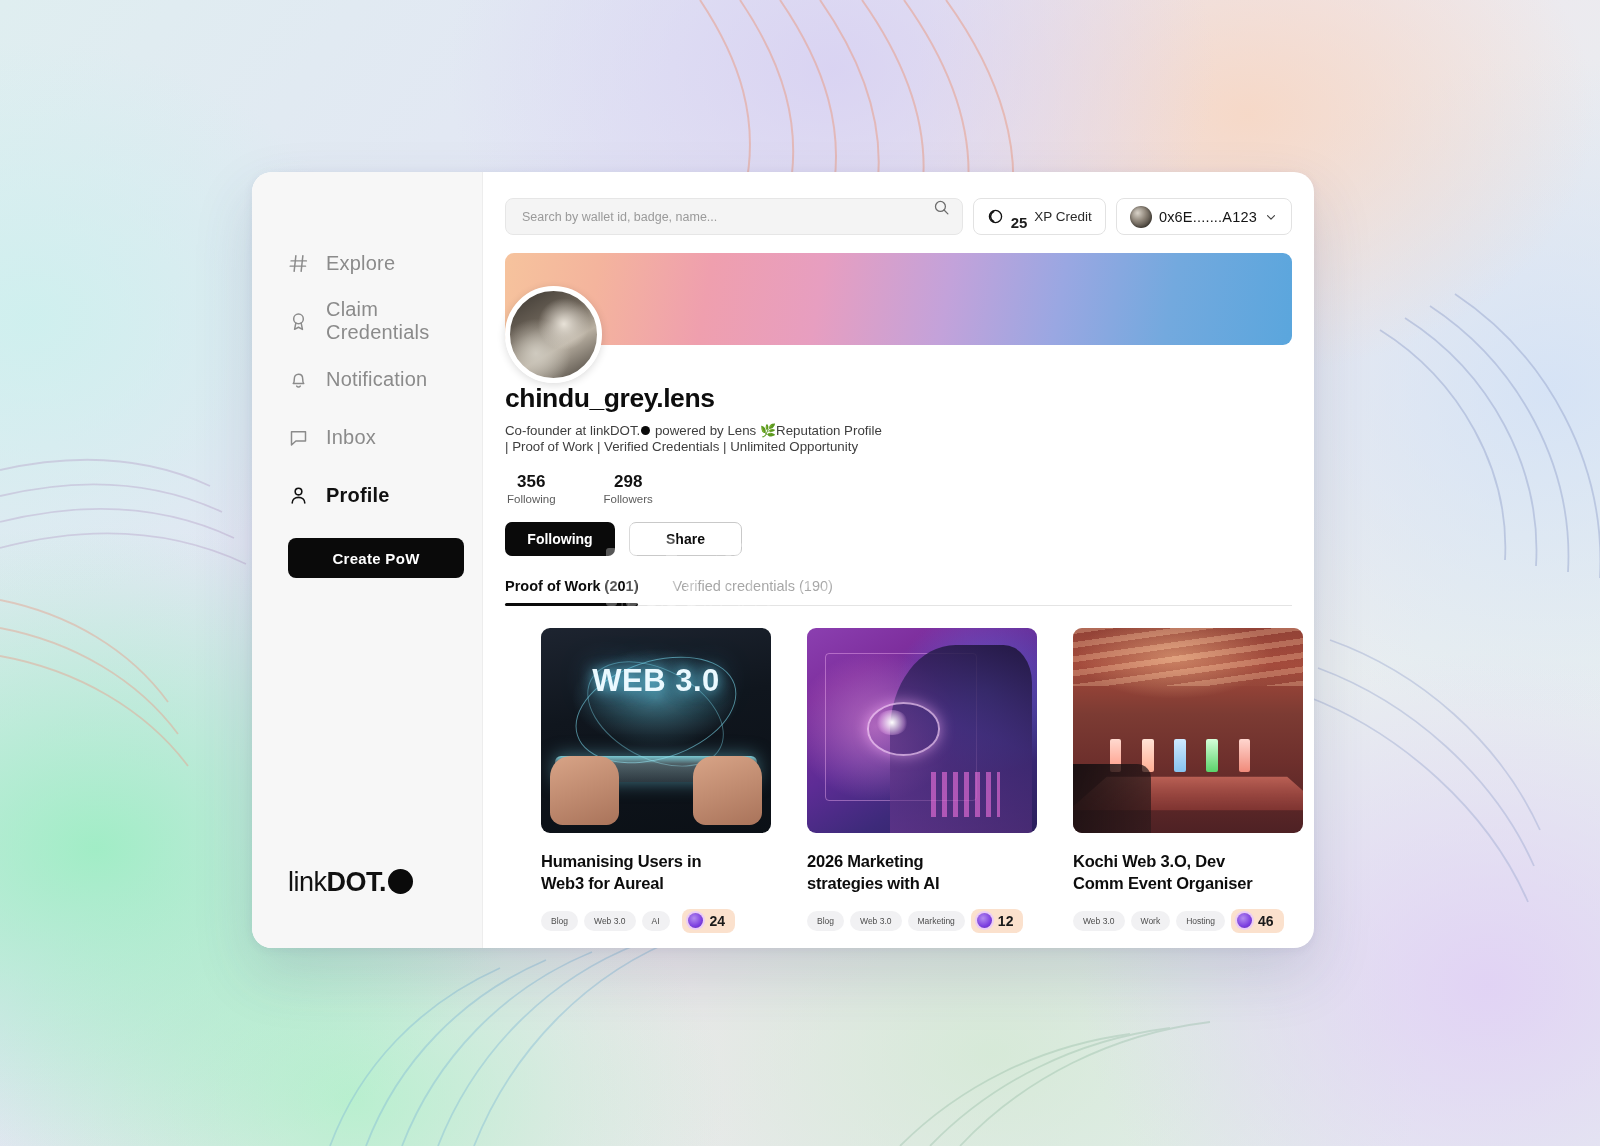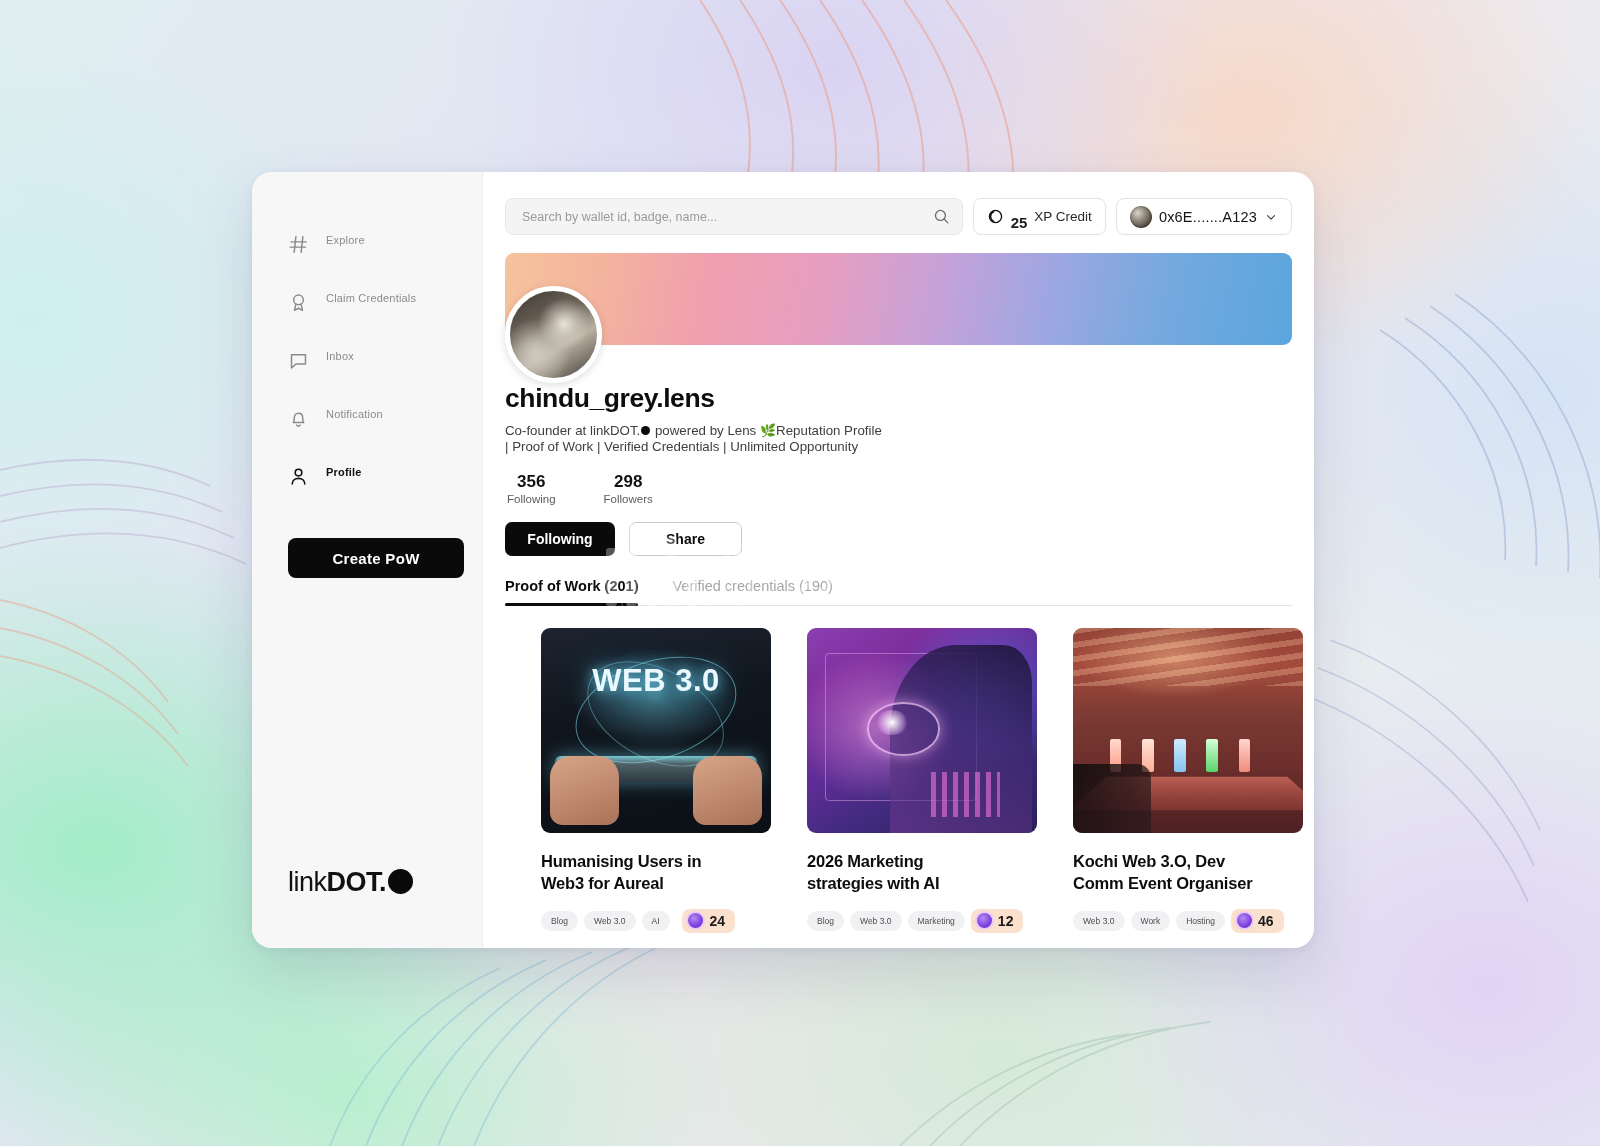--- a/index.html
+++ b/index.html
@@ -49,26 +49,26 @@
     width: 231px;
     flex: 0 0 231px;
     background: #f7f7f7;
     border-right: 1px solid #ededed;
     position: relative;
     padding-top: 62px;
   }
 
   .nav-item {
     display: flex;
-    align-items: flex-start;
+    align-items: center;
     gap: 17px;
     padding: 0 0 0 36px;
     height: 58px;
     color: #8b8b8b;
-    font-size: 11px;
+    font-size: 20px;
     letter-spacing: 0.2px;
     cursor: pointer;
     user-select: none;
   }
   .nav-item .nav-icon { width: 21px; height: 21px; flex: 0 0 21px; display: block; }
   .nav-item.active { color: #111111; font-weight: bold; }
   .nav-item.active .nav-icon { stroke: #111111; }
 
   #create-pow-btn {
     margin: 14px 0 5px 36px;
@@ -112,21 +112,20 @@
   
   #topbar { display: flex; align-items: center; gap: 10px; }
 
   #search-wrap {
     flex: 1 1 auto;
     height: 37px;
     background: #f4f4f4;
     border: 1px solid #e6e6e6;
     border-radius: 8px;
     display: flex;
-    align-items: center;
     padding: 0 12px 0 16px;
   }
   #search-input {
     flex: 1 1 auto;
     border: none;
     outline: none;
     background: transparent;
     font-family: "Liberation Sans", sans-serif;
     font-size: 12.5px;
     color: #5a5a5a;
@@ -482,31 +481,31 @@
       <div class="nav-item">
         <svg class="nav-icon" viewBox="0 0 24 24" fill="none" stroke="#8b8b8b" stroke-width="1.7" stroke-linecap="round" stroke-linejoin="round">
           <circle cx="12" cy="9" r="5.5"></circle>
           <path d="M9 13.6 L7.5 21 L12 18.6 L16.5 21 L15 13.6"></path>
         </svg>
         <span>Claim Credentials</span>
       </div>
 
       <div class="nav-item">
         <svg class="nav-icon" viewBox="0 0 24 24" fill="none" stroke="#8b8b8b" stroke-width="1.7" stroke-linecap="round" stroke-linejoin="round">
-          <path d="M4 5.5h16v10.5H9l-5 4.5z"></path>
-        </svg>
-        <span>Inbox</span>
-      </div>
-
-      <div class="nav-item">
-        <svg class="nav-icon" viewBox="0 0 24 24" fill="none" stroke="#8b8b8b" stroke-width="1.7" stroke-linecap="round" stroke-linejoin="round">
           <path d="M6 16.5c1.2-1.2 1.2-3 1.2-5.2 0-3 1.8-5.3 4.8-5.3s4.8 2.3 4.8 5.3c0 2.2 0 4 1.2 5.2z"></path>
           <path d="M10 19.5a2.3 2.3 0 0 0 4 0"></path>
         </svg>
         <span>Notification</span>
+      </div>
+
+      <div class="nav-item">
+        <svg class="nav-icon" viewBox="0 0 24 24" fill="none" stroke="#8b8b8b" stroke-width="1.7" stroke-linecap="round" stroke-linejoin="round">
+          <path d="M4 5.5h16v10.5H9l-5 4.5z"></path>
+        </svg>
+        <span>Inbox</span>
       </div>
 
       <div class="nav-item active">
         <svg class="nav-icon" viewBox="0 0 24 24" fill="none" stroke="#111111" stroke-width="1.8" stroke-linecap="round" stroke-linejoin="round">
           <circle cx="12" cy="7.5" r="3.8"></circle>
           <path d="M4.8 20.5c0-3.9 3.2-6.4 7.2-6.4s7.2 2.5 7.2 6.4"></path>
         </svg>
         <span>Profile</span>
       </div>
 

